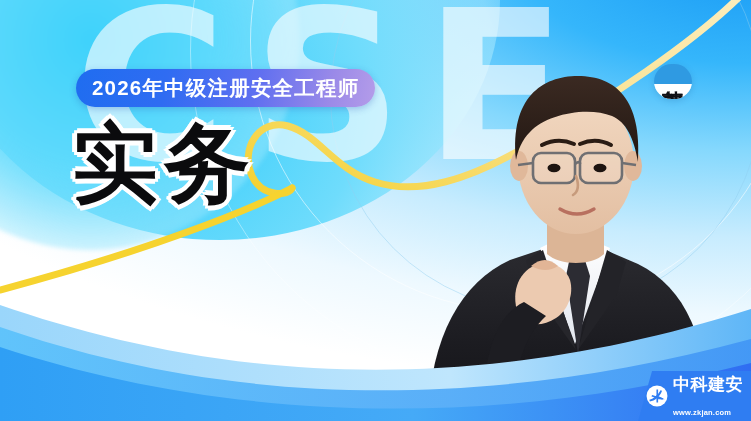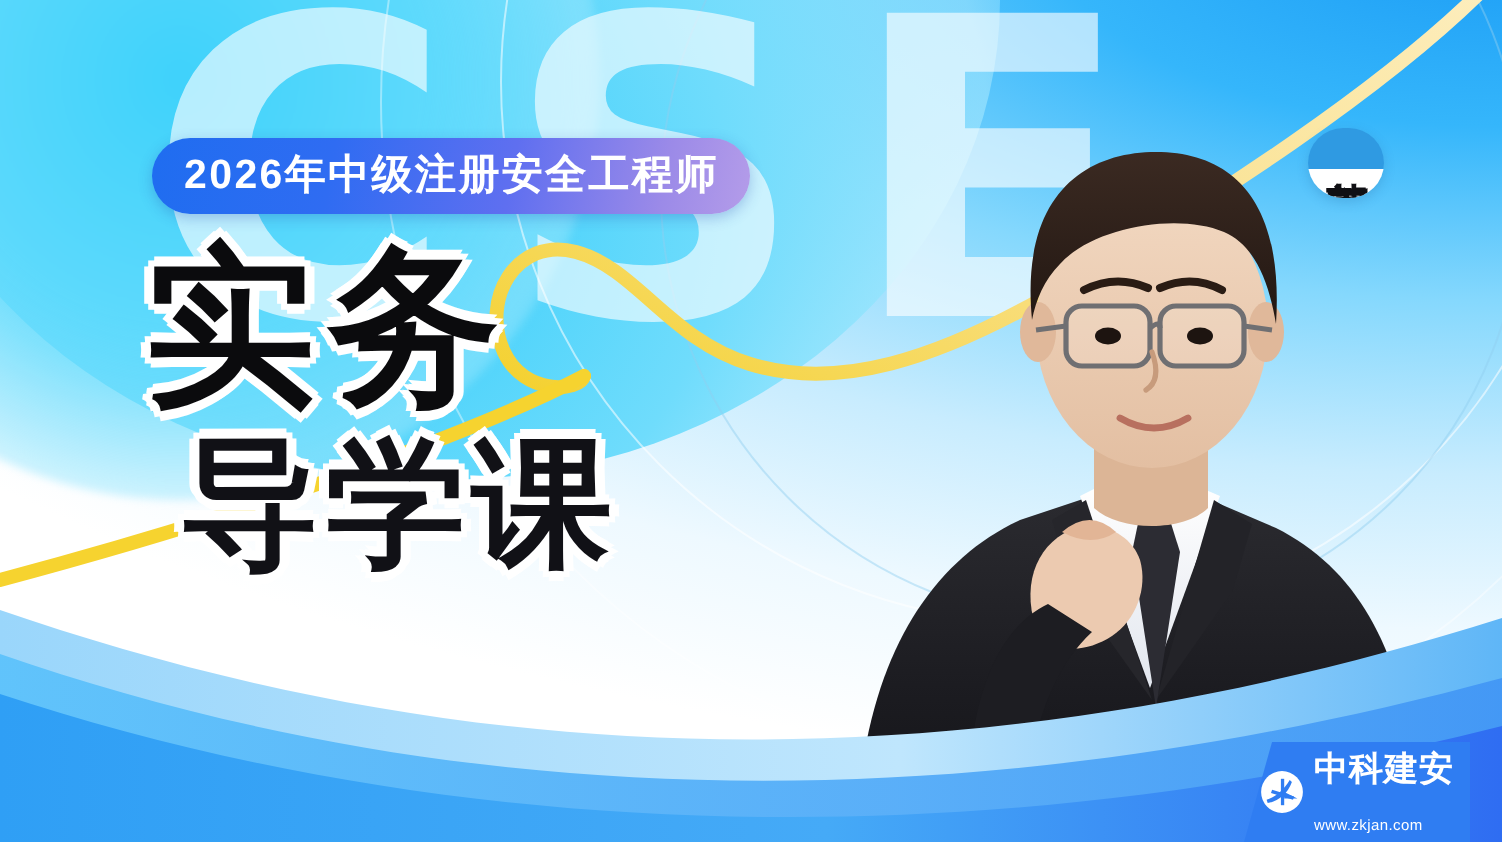--- a/index.html
+++ b/index.html
@@ -186,21 +186,21 @@
     font-weight: 700;
     line-height: 1.12;
     writing-mode: vertical-rl;
     text-orientation: upright;
     letter-spacing: 1px;
   }
 
   
   .brand {
     position: absolute;
-    right: 16px;
+    right: 0;
     bottom: 0;
     width: 113px;
     height: 50px;
     background: linear-gradient(105deg, #2f7df2 0%, #2f7df2 100%);
     display: flex;
     align-items: center;
     padding-left: 8px;
     box-sizing: border-box;
     clip-path: polygon(14px 0, 100% 0, 100% 100%, 0 100%);
   }
@@ -214,21 +214,21 @@
   .brand .cn {
     color: #ffffff;
     font-size: 17px;
     font-weight: 800;
     letter-spacing: 0.5px;
     white-space: nowrap;
   }
   .brand .url {
     color: #ffffff;
     font-size: 7.5px;
-    font-weight: 400;
+    font-weight: 700;
     letter-spacing: 0.2px;
     margin-top: 16px;
     white-space: nowrap;
   }
 </style>
 </head>
 <body>
 
 <div class="banner">
 
@@ -335,21 +335,20 @@
     <path d="M0 56 C 190 122, 440 152, 751 68 L 751 150 L 0 150 Z" fill="url(#w3)" opacity="0.85"></path>
     <path d="M0 76 C 200 142, 460 166, 751 92 L 751 150 L 0 150 Z" fill="url(#w2)"></path>
   </svg>
 
   <div class="course-badge">
     <span>2026年中级注册安全工程师</span>
   </div>
 
   <div class="headline">
     <div class="line-main">实务</div>
-    <div class="line-sub">导学课</div>
   </div>
 
   <div class="instructor">
     <div class="name">郭英亮</div>
     <div class="role">讲师</div>
   </div>
 
   <div class="brand">
     <svg class="mark" viewBox="0 0 40 40">
       <circle cx="20" cy="20" r="19" fill="#ffffff"></circle>

